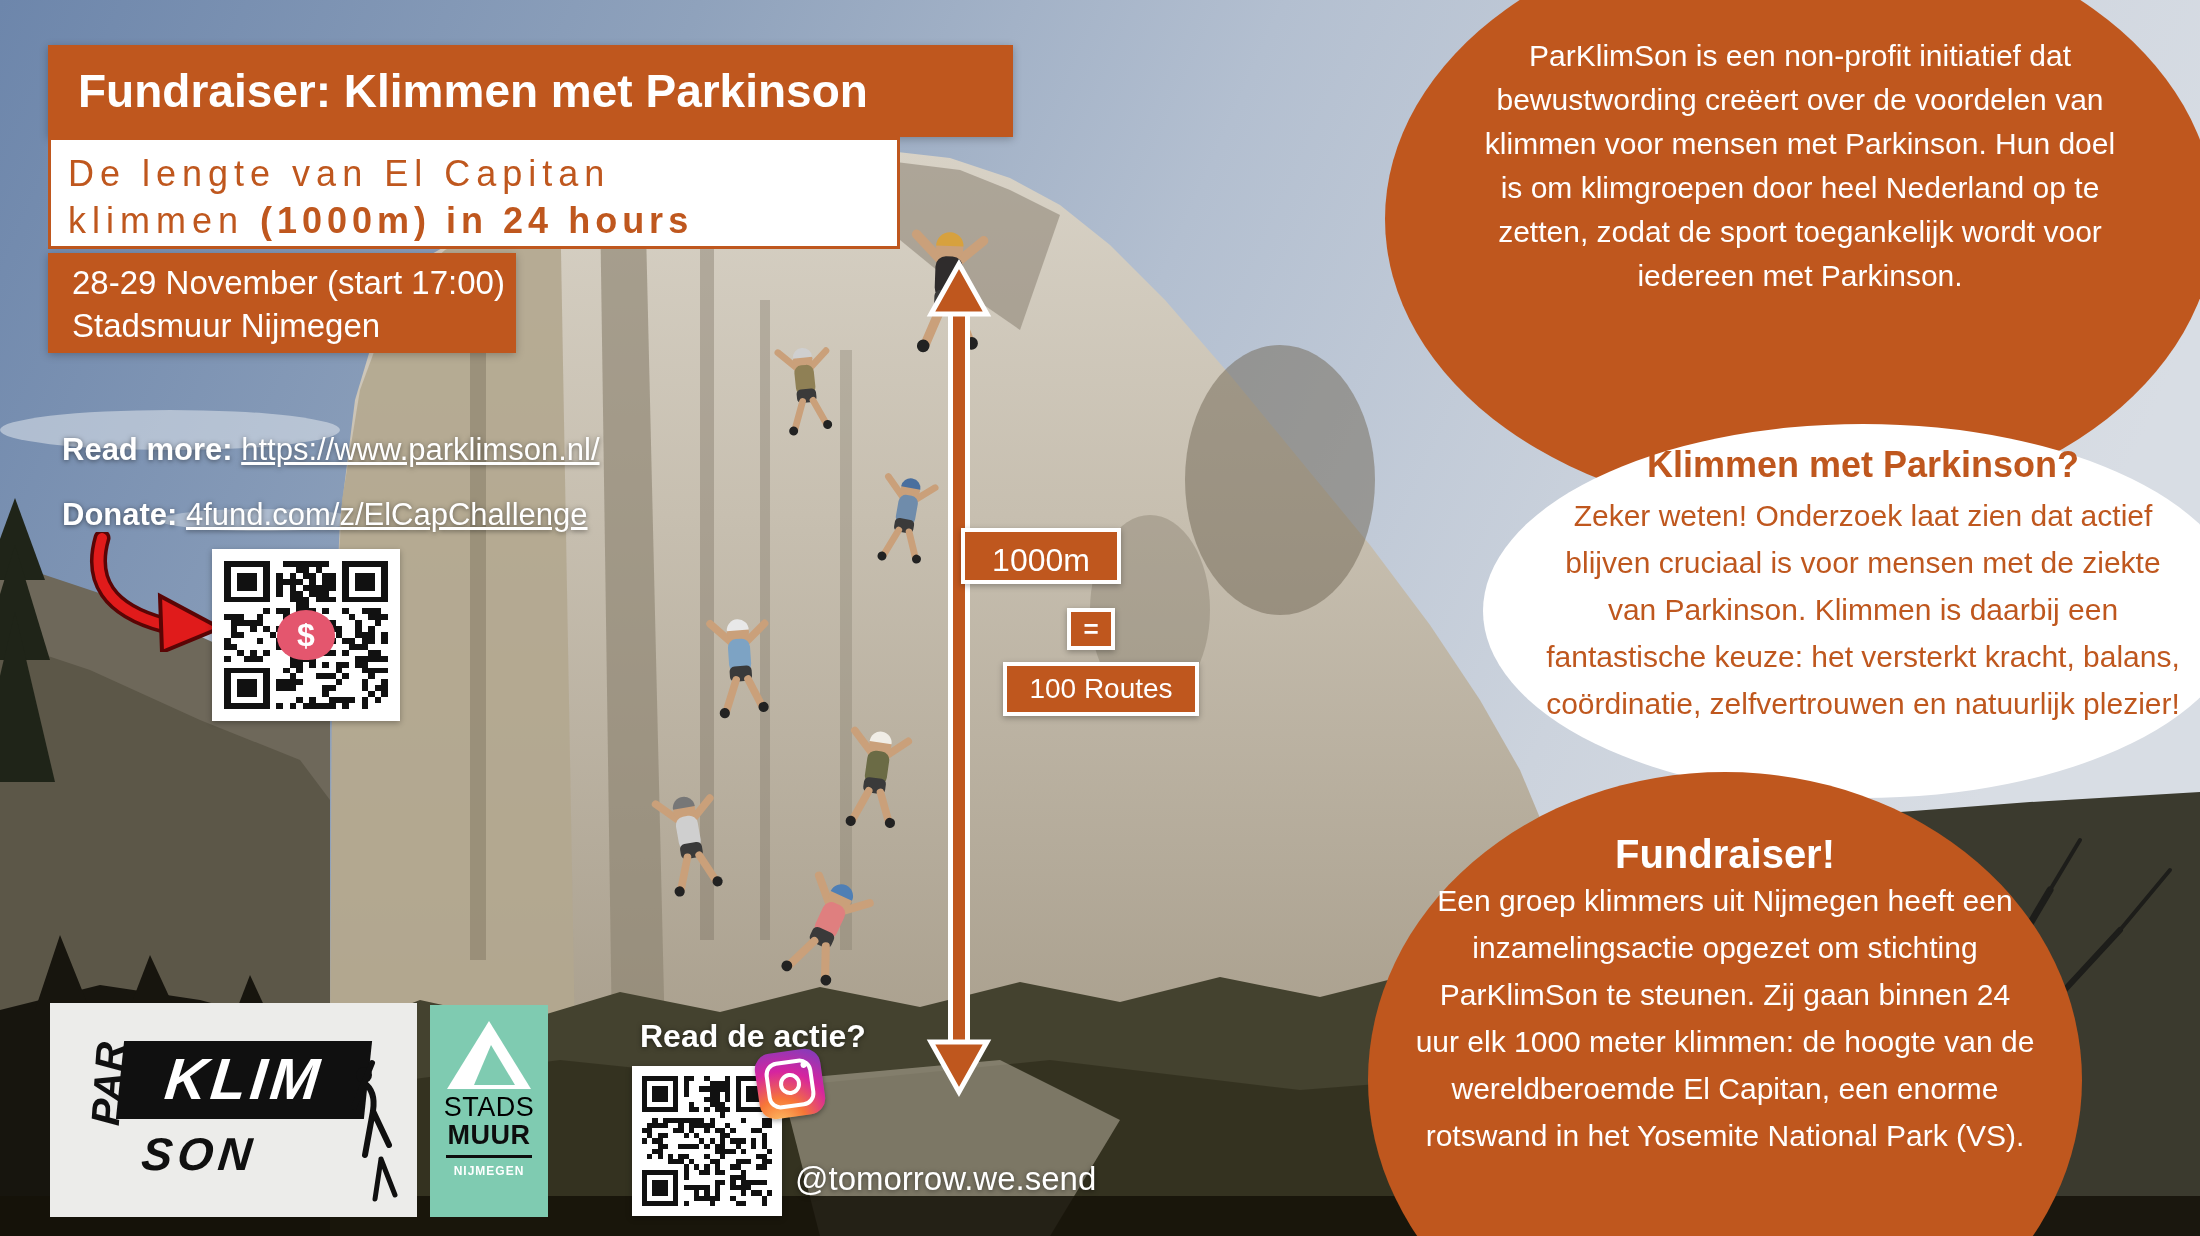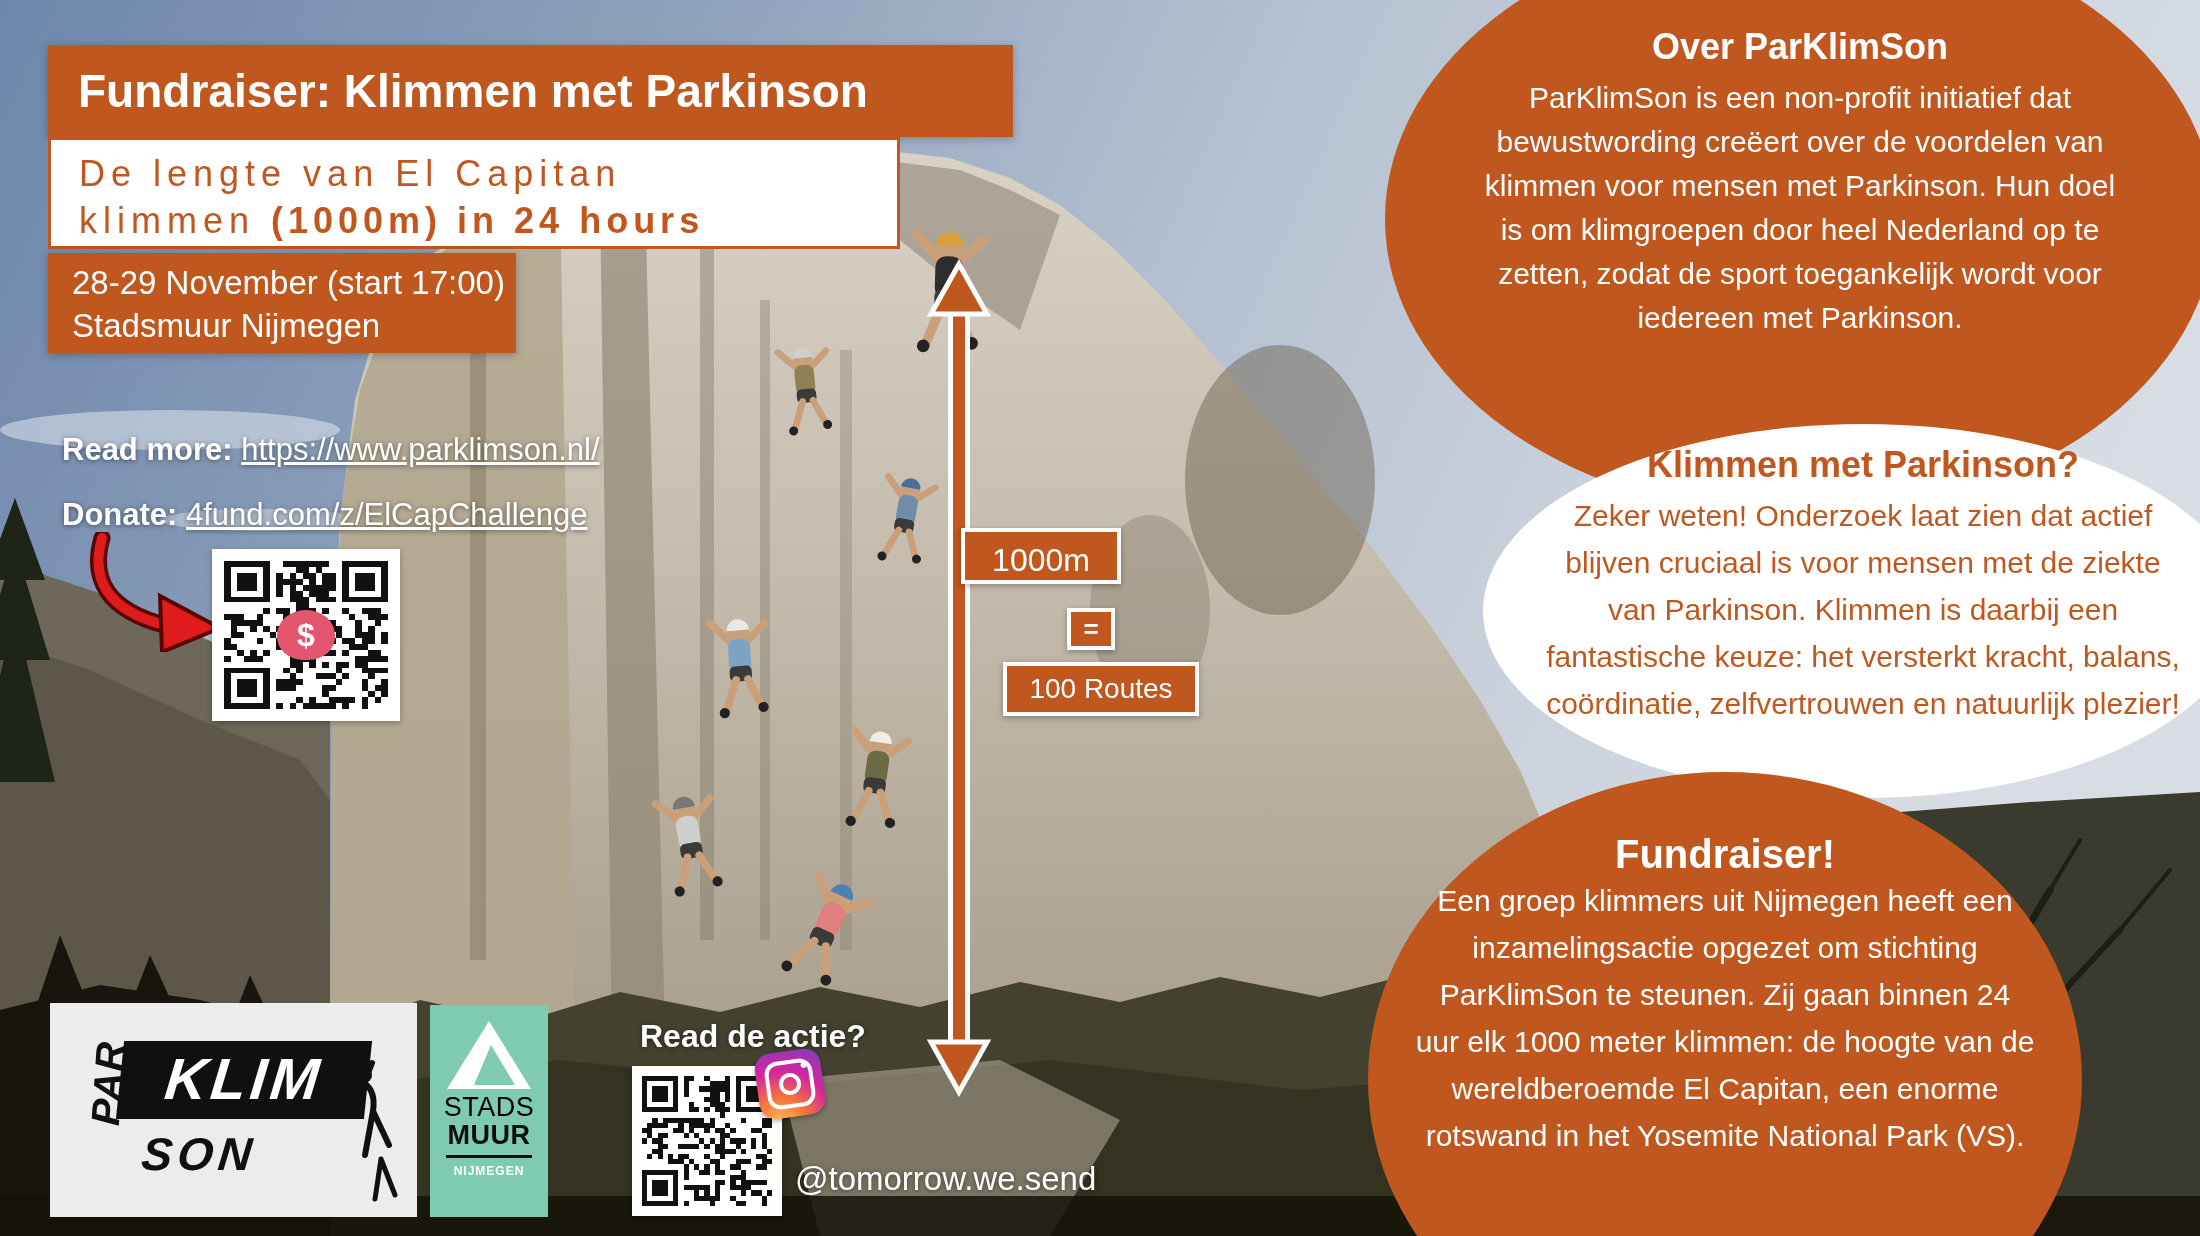--- a/index.html
+++ b/index.html
@@ -11,21 +11,21 @@
   body{font-family:"Liberation Sans","DejaVu Sans",sans-serif;background:#333;}
   .poster{position:relative;width:2200px;height:1236px;overflow:hidden;background:#9fb0c4;}
   .abs{position:absolute;}
   svg{display:block;}
 
   
   .title-bar{left:48px;top:45px;width:965px;height:92px;background:var(--accent);
     color:#fff;font-size:46px;font-weight:600;line-height:92px;padding-left:30px;
     box-shadow:0 2px 8px rgba(0,0,0,.25);z-index:4;}
   .subtitle-box{left:48px;top:137px;width:852px;height:112px;background:#fff;
-    border:3px solid var(--accent);padding:10px 0 0 28px;z-index:4;
+    border:3px solid var(--accent);padding:10px 0 0 17px;z-index:4;
     color:var(--accent);font-size:36px;letter-spacing:6px;line-height:47px;}
   .subtitle-box b{letter-spacing:5px;}
   .date-box{left:48px;top:253px;width:468px;height:100px;background:var(--accent);
     color:#fff;font-size:33px;line-height:43px;padding:8px 0 15px 24px;
     box-shadow:0 2px 8px rgba(0,0,0,.25);z-index:4;}
 
   
   .link-line{color:#fff;font-size:31px;text-shadow:0 1px 5px rgba(0,0,0,.5);z-index:4;}
   .link-line .lbl{font-weight:bold;}
   .link-line a{color:#fff;text-decoration:underline;cursor:pointer;}
@@ -515,21 +515,20 @@
       </svg>
     <div class="abs piggy">$</div>
   </div>
 
   <div class="abs m-box m-1000">1000m</div>
   <div class="abs m-box m-eq">=</div>
   <div class="abs m-box m-routes">100 Routes</div>
 
   <div class="abs bubble b-about">
     <div class="bubble-inner">
-      <div class="bubble-title">Over ParKlimSon</div>
       <div class="bubble-body">ParKlimSon is een non-profit initiatief dat bewustwording creëert over de voordelen van klimmen voor mensen met Parkinson. Hun doel is om klimgroepen door heel Nederland op te zetten, zodat de sport toegankelijk wordt voor iedereen met Parkinson.</div>
     </div>
   </div>
 
   <div class="abs bubble b-question">
     <div class="bubble-inner">
       <div class="bubble-title">Klimmen met Parkinson?</div>
       <div class="bubble-body">Zeker weten! Onderzoek laat zien dat actief blijven cruciaal is voor mensen met de ziekte van Parkinson. Klimmen is daarbij een fantastische keuze: het versterkt kracht, balans, coördinatie, zelfvertrouwen en natuurlijk plezier!</div>
     </div>
   </div>

